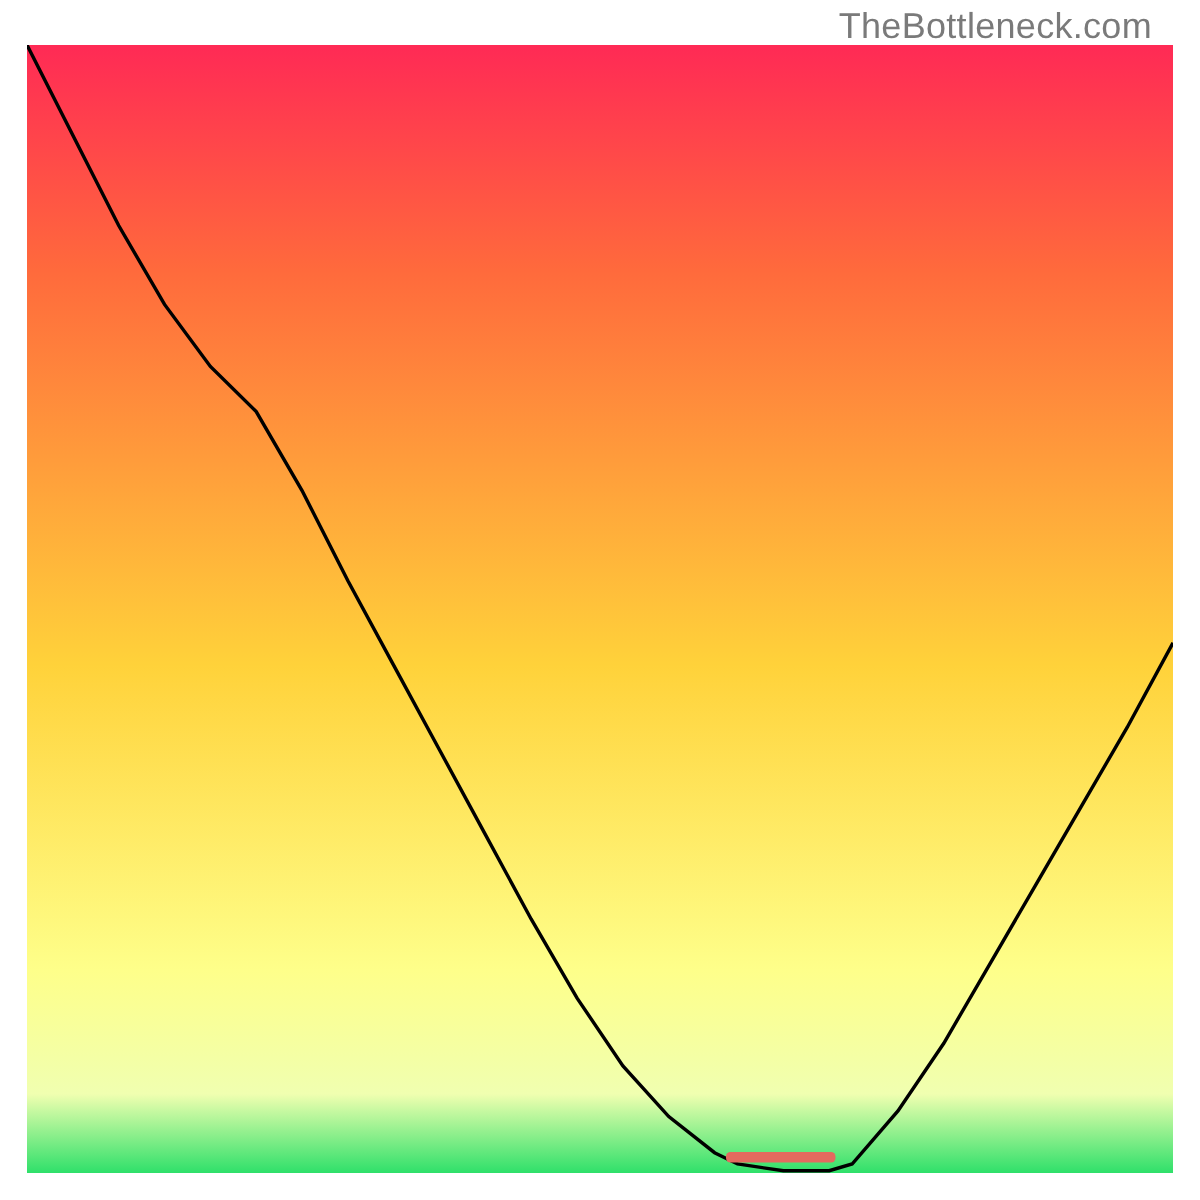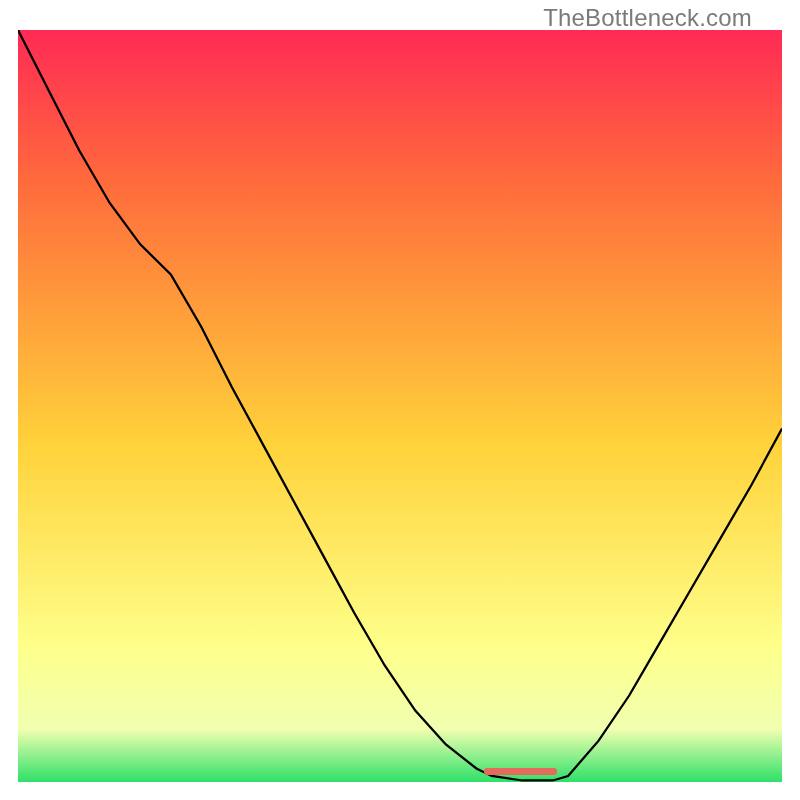--- a/index.html
+++ b/index.html
@@ -7,20 +7,21 @@
     padding: 0;
     width: 800px;
     height: 800px;
     background: #ffffff;
     font-family: Arial, Helvetica, sans-serif;
   }
   .wrap {
     position: relative;
     width: 764px;
     height: 800px;
+    padding-left: 16px;
   }
   .watermark {
     position: absolute;
     top: 4px;
     right: 12px;
     color: #7a7a7a;
     font-size: 24px;
     font-weight: 500;
     letter-spacing: 0.2px;
     z-index: 10;

